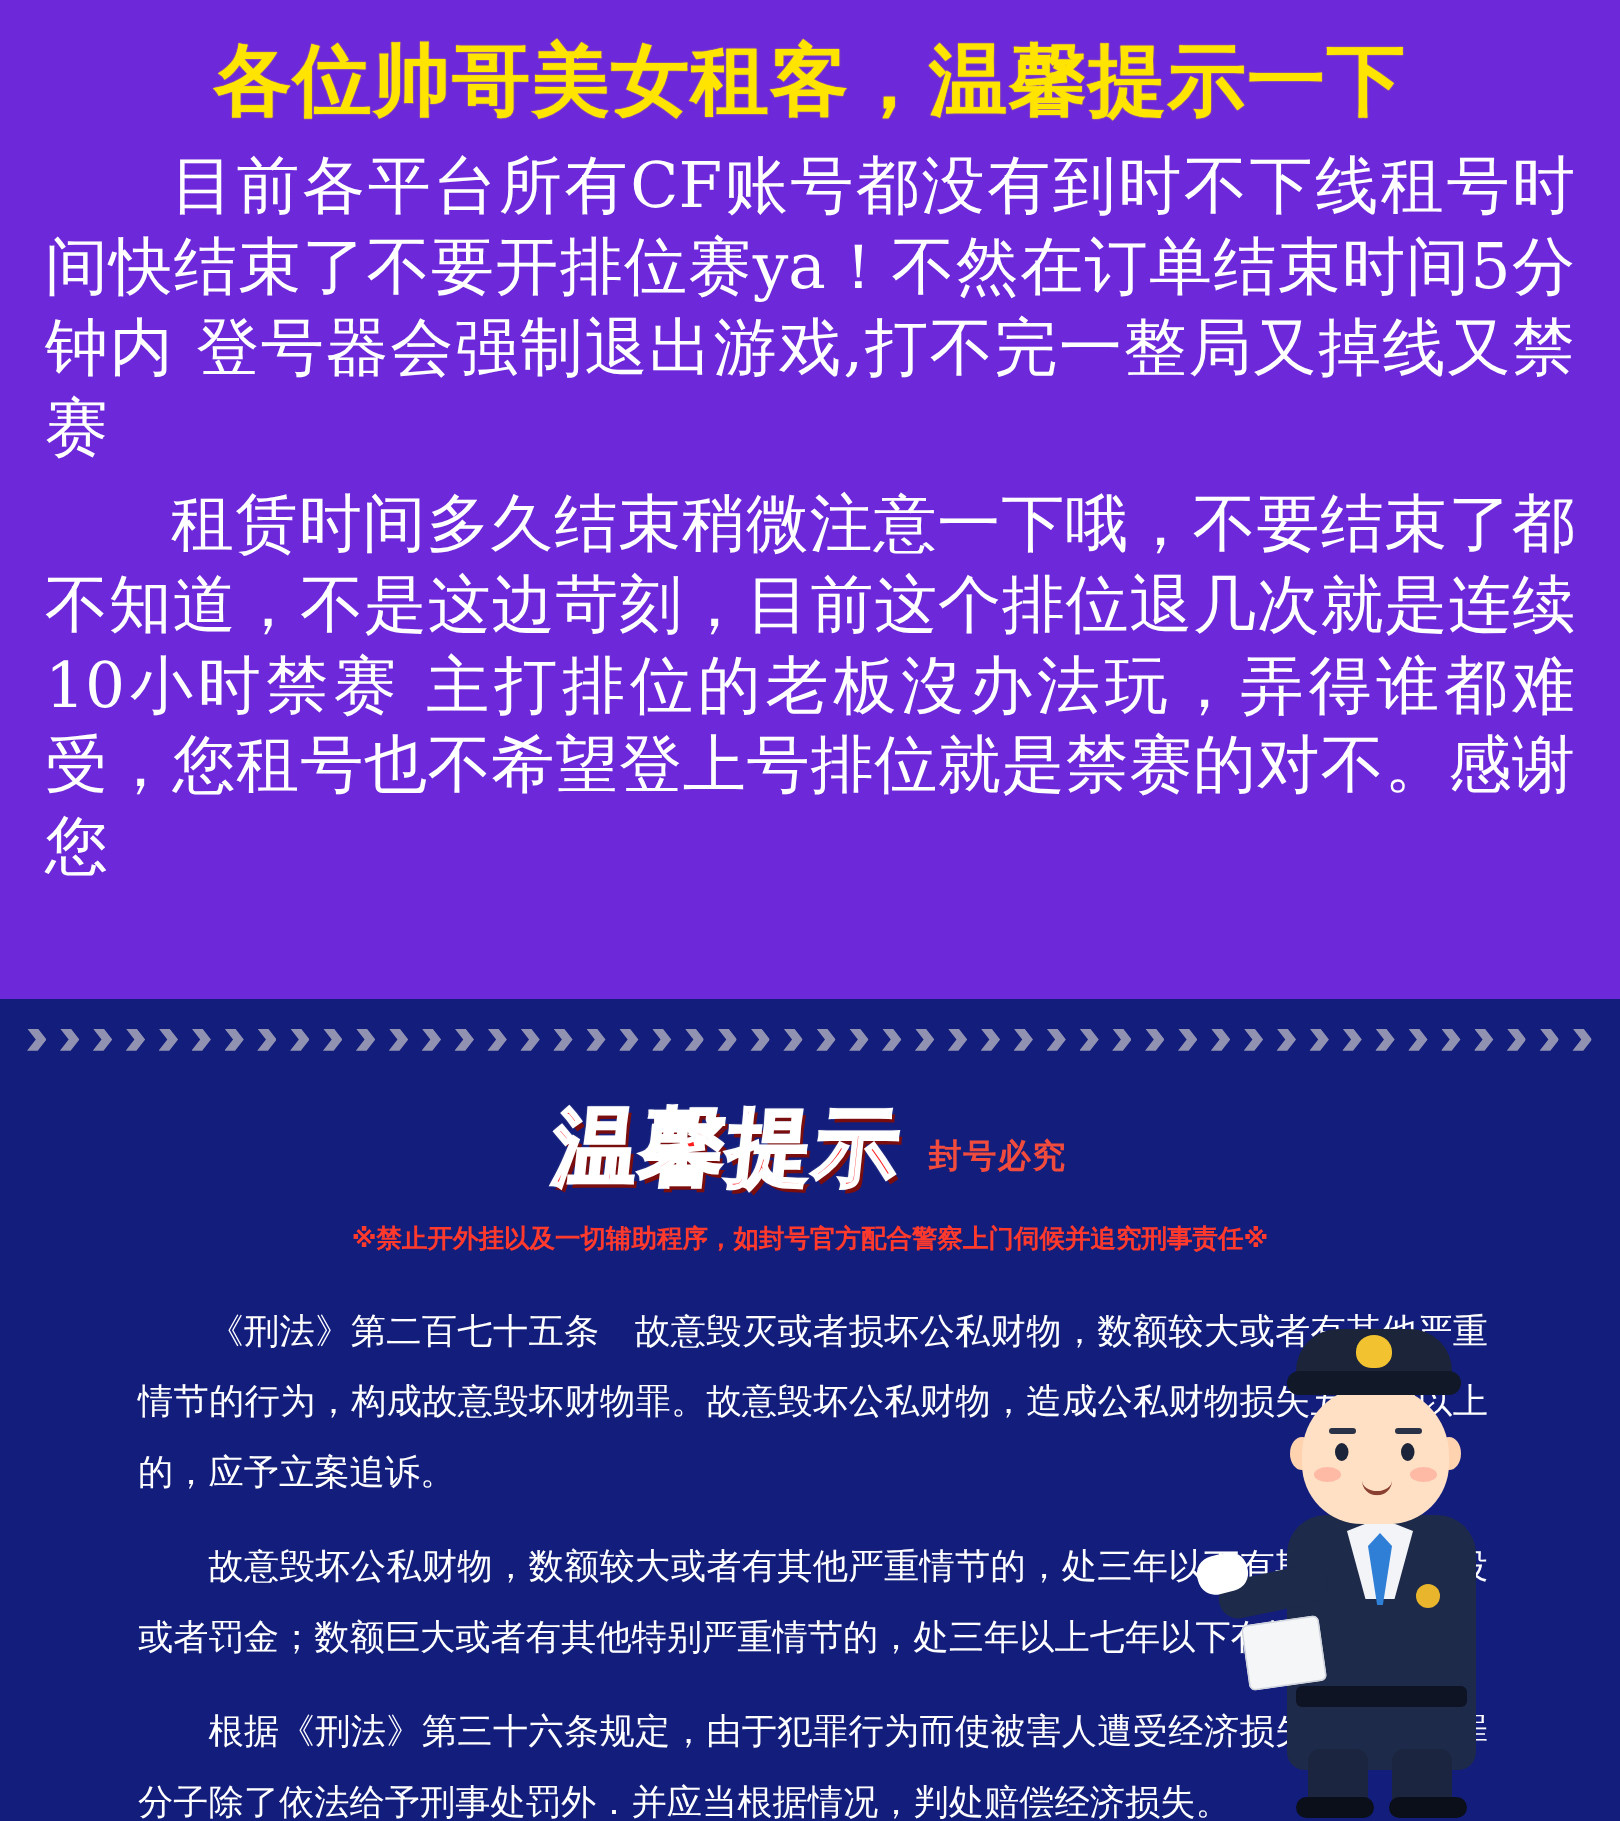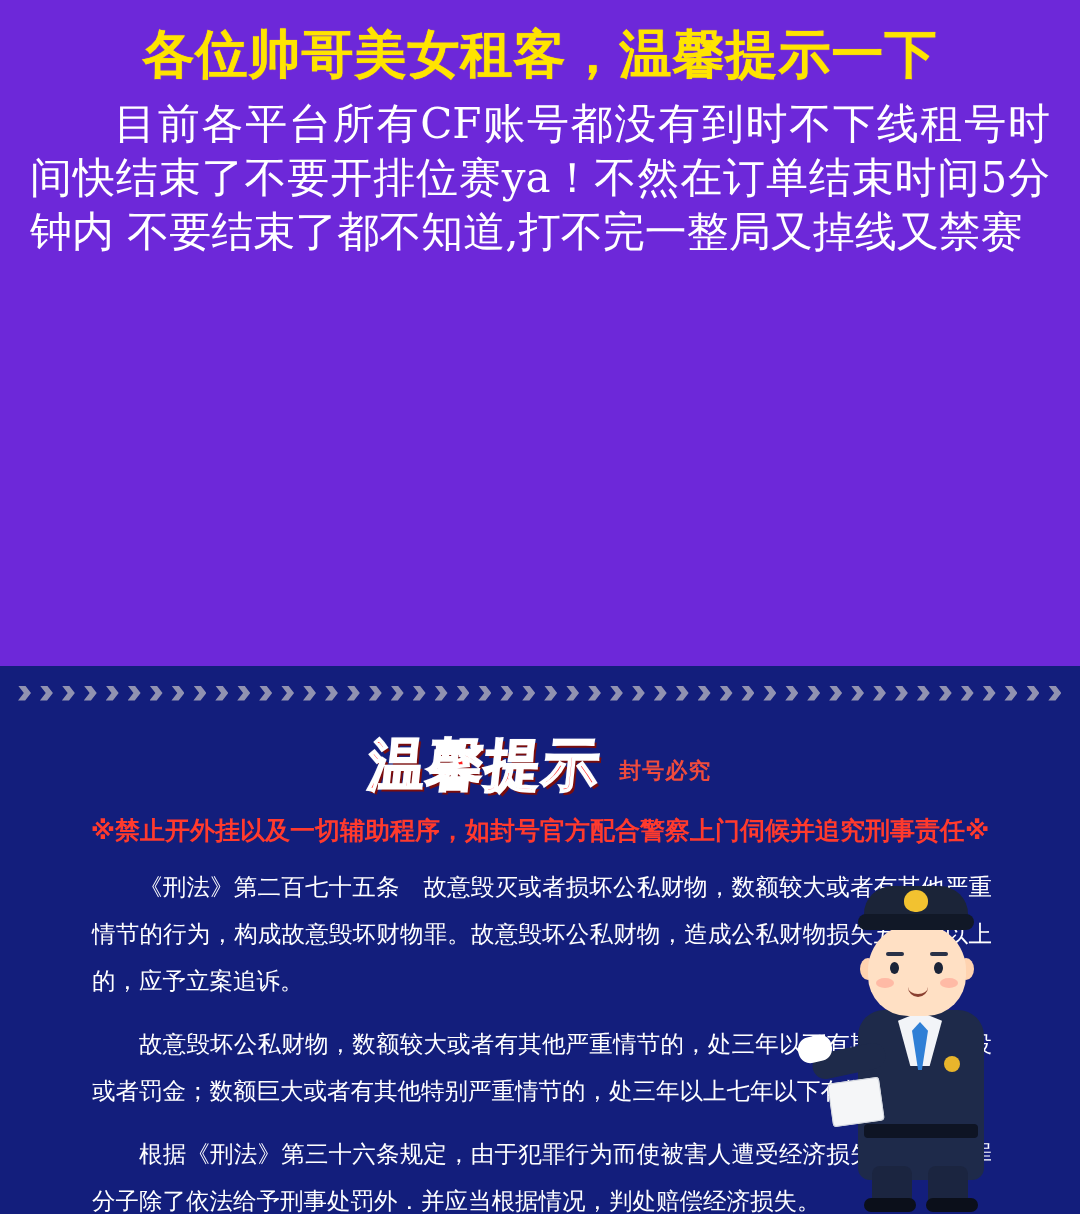--- a/index.html
+++ b/index.html
@@ -117,21 +117,21 @@
     letter-spacing: 1px;
   }
   .warn-line {
     position: absolute;
     top: 148px;
     left: 0;
     width: 1080px;
     text-align: center;
     font-family: "DejaVu Sans", "Liberation Sans", sans-serif;
     font-weight: bold;
-    font-size: 25px;
+    font-size: 17px;
     color: #ff3a2d;
     letter-spacing: 0px;
   }
 
   .law-text {
     position: absolute;
     top: 198px;
     left: 92px;
     width: 900px;
     color: #ffffff;
@@ -219,21 +219,22 @@
   .m-badge-chest { position: absolute; left: 138px; top: 176px; width: 16px; height: 16px; background: #e8b52c; border-radius: 50%; }
 </style>
 </head>
 <body>
 
 <div class="poster">
 
   <div class="red-panel">
     <div class="headline">各位帅哥美女租客，温馨提示一下</div>
     <div class="red-body">
-      <p class="first">目前各平台所有CF账号都没有到时不下线租号时间快结束了不要开排位赛ya！不然在订单结束时间5分钟内 不要结束了都不知道,打不完一整局又掉线又禁赛</p>
+      <p class="first">目前各平台所有CF账号都没有到时不下线租号时间快结束了不要开排位赛ya！不然在订单结束时间5分钟内 登号器会强制退出游戏,打不完一整局又掉线又禁赛</p>
+      <p class="second">租赁时间多久结束稍微注意一下哦，不要结束了都不知道，不是这边苛刻，目前这个排位退几次就是连续10小时禁赛 主打排位的老板沒办法玩，弄得谁都难受，您租号也不希望登上号排位就是禁赛的对不。感谢您</p>
     </div>
   </div>
 
   <div class="blue-panel">
 
     <div class="chevron-strip top" id="chev-top">
         <span class="chev"></span>
         <span class="chev"></span>
         <span class="chev"></span>
         <span class="chev"></span>

